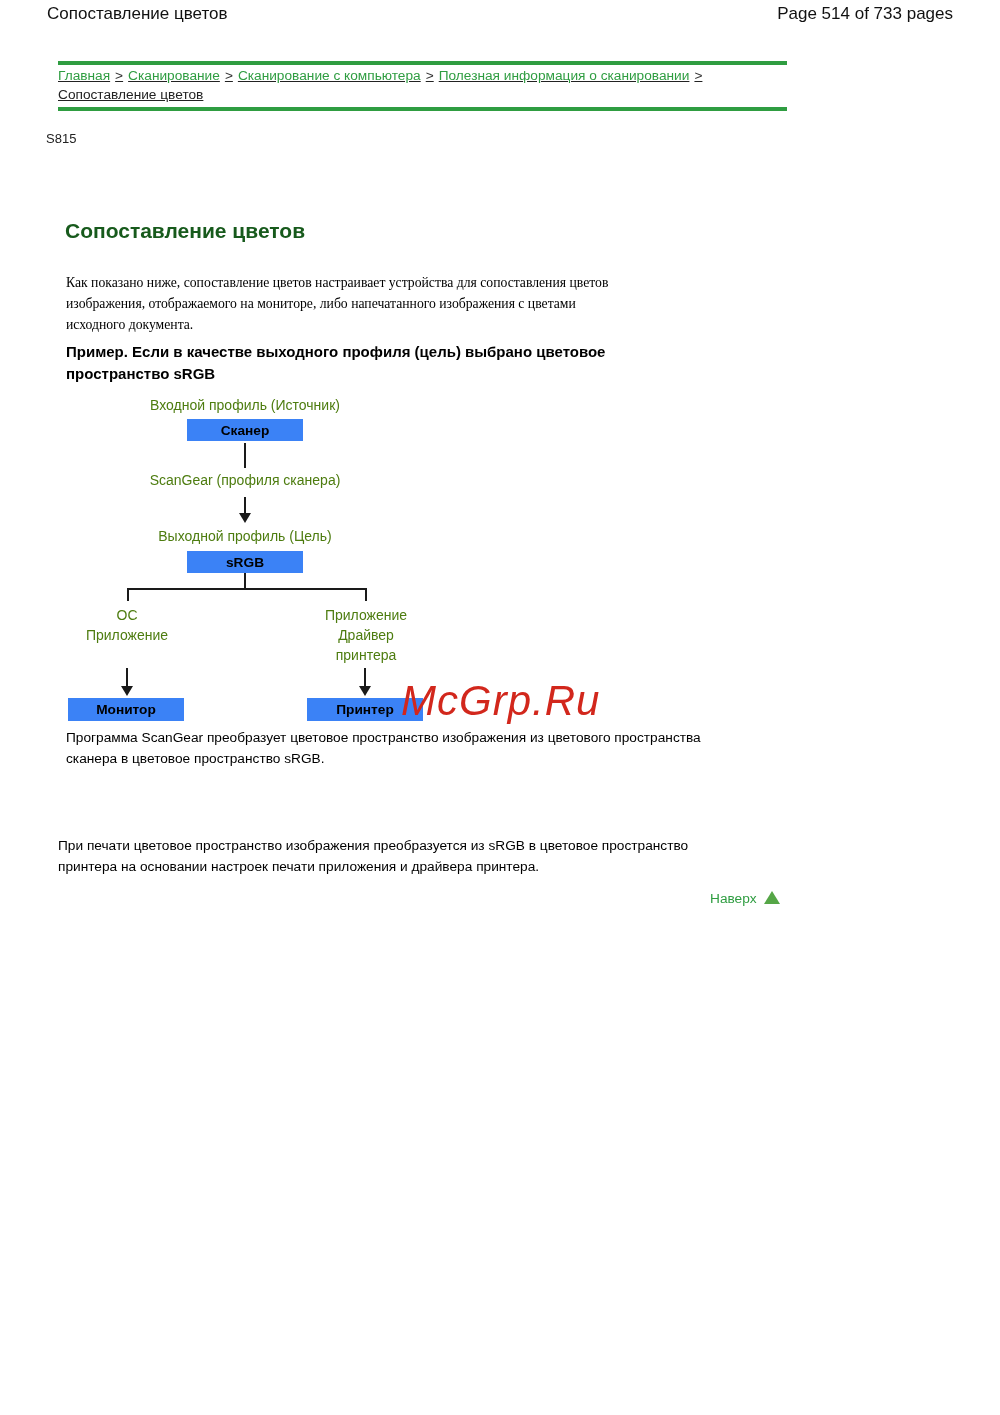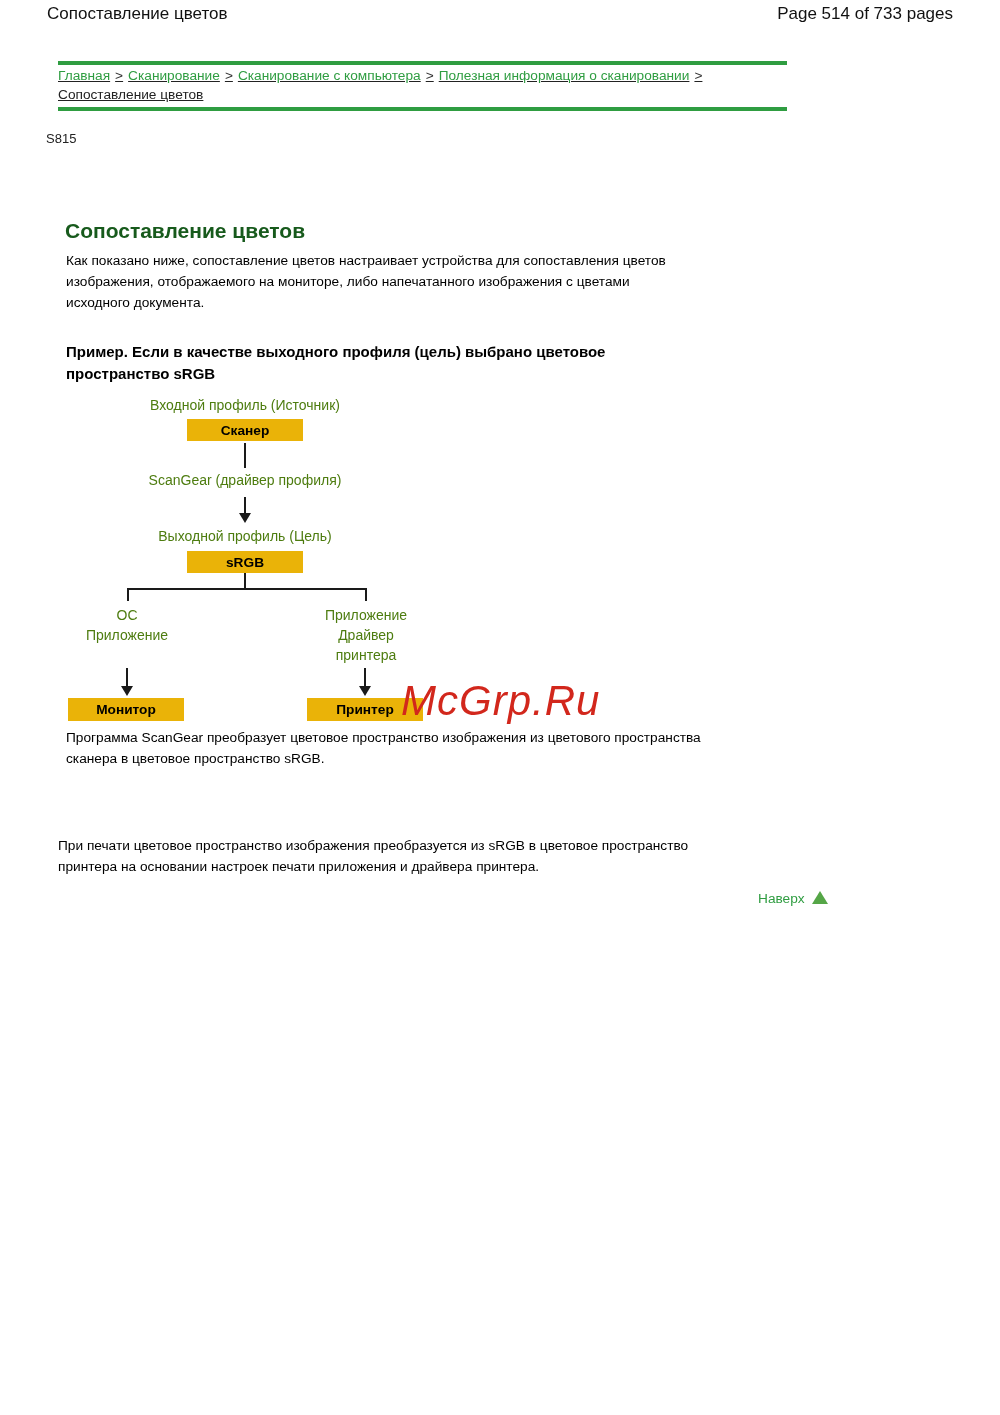--- a/index.html
+++ b/index.html
@@ -14,34 +14,34 @@
   .breadcrumb { font-size:13.7px; line-height:19px; color:#222;text-decoration:underline; }
   .breadcrumb a.bc-link { color:#2f9d41; text-decoration:none; cursor:pointer; }
   .bc-sep { color:#333; margin:0 5px; }
   .section-id { font-size:13px; color:#222; }
   .h1 { font-size:21px; font-weight:bold; color:#175a1c; }
   .body-text { font-size:13.7px; line-height:21px; white-space:pre-line; color:#000; }
   .example-heading { font-size:15px; font-weight:bold; line-height:22px; white-space:pre-line; color:#000; }
   .diagram-label { font-size:14px; text-align:center; color:#4d7c0f; }
   .diagram-label.multiline { white-space:pre-line; line-height:20px; }
   .green-box {
-    background:#eab308; display:flex; align-items:center; justify-content:center;
+    background:#3b82f6; display:flex; align-items:center; justify-content:center;
     font-size:13.7px; font-weight:bold; color:#000;
   }
   .dline { background:#1a1a1a; }
   .arrow-head-down {
     width:0; height:0;
     border-left:6px solid transparent; border-right:6px solid transparent;
     border-top:10px solid #1a1a1a;
   }
   .watermark {
     font-size:42px; font-style:italic; color:#d2271c; letter-spacing:1px;
     z-index:5; white-space:nowrap;
   }
-  .back-top { display:flex; gap:7px;margin-left:48px; }
+  .back-top { display:flex; gap:7px; }
   .back-top a { font-size:13.7px; color:#2f9d41; text-decoration:none; cursor:pointer; }
   .tri-up {
     width:0; height:0;
     border-left:8px solid transparent; border-right:8px solid transparent;
     border-bottom:13px solid #55a647;
   }
 </style>
 </head>
 <body>
 
@@ -56,34 +56,34 @@
     <a class="bc-link">Главная</a><span class="bc-sep">&gt;</span><a class="bc-link">Сканирование</a><span class="bc-sep">&gt;</span><a class="bc-link">Сканирование с компьютера</a><span class="bc-sep">&gt;</span><a class="bc-link">Полезная информация о сканировании</a><span class="bc-sep">&gt;</span><br>
     <span>Сопоставление цветов</span>
   </div>
 
   <div class="abs rule" style="left:58px; top:107px; width:729px;"></div>
 
   <div class="abs section-id" style="left:46px; top:131px;">S815</div>
 
   <div class="abs h1" style="left:65px; top:219px;">Сопоставление цветов</div>
 
-  <div class="abs body-text" style="left:66px; top:250px; width:710px;">Как показано ниже, сопоставление цветов настраивает устройства для сопоставления цветов
+  <div class="abs body-text" style="left:66px; top:272px; width:710px;font-family:Liberation Serif, serif;">Как показано ниже, сопоставление цветов настраивает устройства для сопоставления цветов
 изображения, отображаемого на мониторе, либо напечатанного изображения с цветами
 исходного документа.</div>
 
   <div class="abs example-heading" style="left:66px; top:341px; width:660px;">Пример. Если в качестве выходного профиля (цель) выбрано цветовое
 пространство sRGB</div>
 
   <div class="abs diagram-label" style="left:95px; top:397px; width:300px;">Входной профиль (Источник)</div>
 
   <div class="abs green-box" style="left:187px; top:419px; width:116px; height:22px;">Сканер</div>
 
   <div class="abs dline" style="left:244px; top:443px; width:2px; height:25px;"></div>
 
-  <div class="abs diagram-label" style="left:95px; top:472px; width:300px;">ScanGear (драйвер профиля)</div>
+  <div class="abs diagram-label" style="left:95px; top:472px; width:300px;">ScanGear (профиля сканера)</div>
 
   <div class="abs dline" style="left:244px; top:497px; width:2px; height:17px;"></div>
   <div class="abs arrow-head-down" style="left:239px; top:513px;"></div>
 
   <div class="abs diagram-label" style="left:95px; top:528px; width:300px;">Выходной профиль (Цель)</div>
 
   <div class="abs green-box" style="left:187px; top:551px; width:116px; height:22px;">sRGB</div>
 
   <div class="abs dline" style="left:244px; top:573px; width:2px; height:15px;"></div>
   <div class="abs dline" style="left:127px; top:588px; width:240px; height:2px;"></div>

